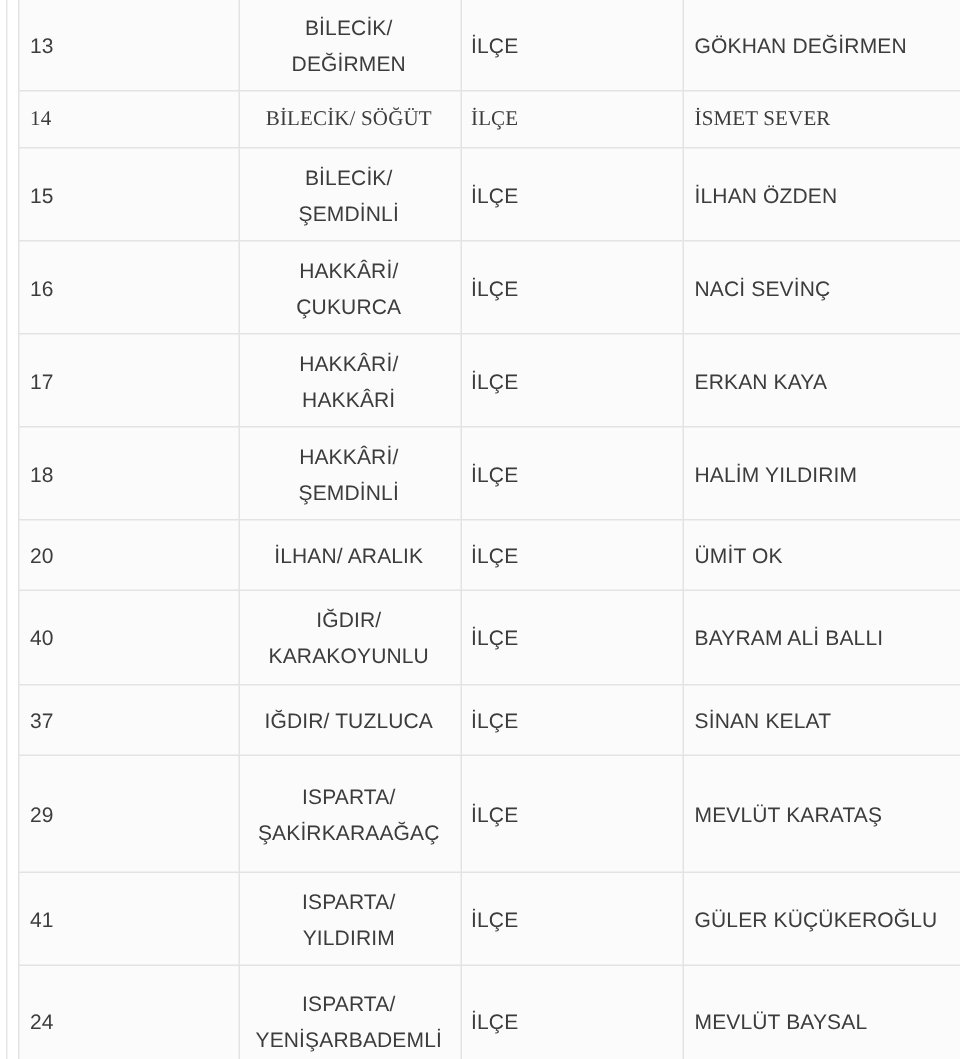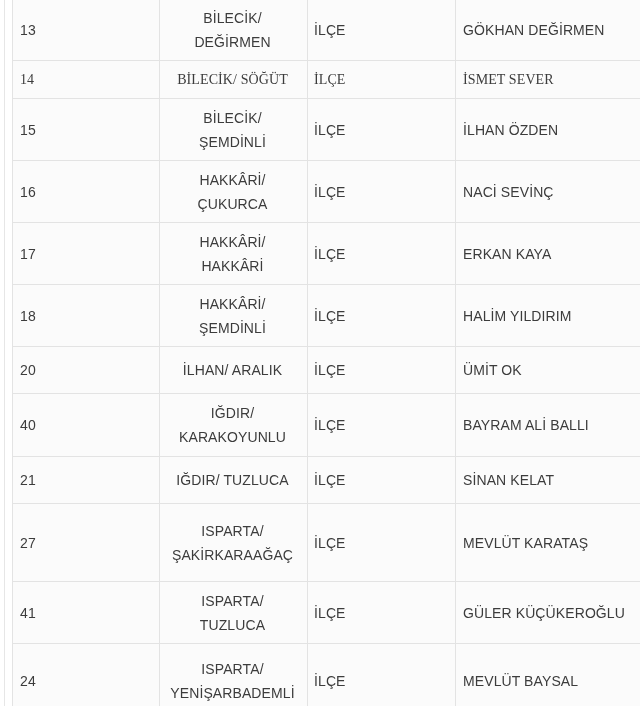--- a/index.html
+++ b/index.html
@@ -120,41 +120,41 @@
       <tr class="r20">
         <td class="c-no">40</td>
         <td class="c-loc">
           <span class="loc-line">IĞDIR/</span>
           <span class="loc-line">KARAKOYUNLU</span>
         </td>
         <td class="c-type">İLÇE</td>
         <td class="c-name">BAYRAM ALİ BALLI</td>
       </tr>
       <tr class="r21">
-        <td class="c-no">21</td>
+        <td class="c-no">37</td>
         <td class="c-loc">
           <span class="loc-line">IĞDIR/ TUZLUCA</span>
         </td>
         <td class="c-type">İLÇE</td>
         <td class="c-name">SİNAN KELAT</td>
       </tr>
       <tr class="r22">
-        <td class="c-no">27</td>
+        <td class="c-no">29</td>
         <td class="c-loc">
           <span class="loc-line">ISPARTA/</span>
           <span class="loc-line">ŞAKİRKARAAĞAÇ</span>
         </td>
         <td class="c-type">İLÇE</td>
         <td class="c-name">MEVLÜT KARATAŞ</td>
       </tr>
       <tr class="r23">
         <td class="c-no">41</td>
         <td class="c-loc">
           <span class="loc-line">ISPARTA/</span>
-          <span class="loc-line">TUZLUCA</span>
+          <span class="loc-line">YILDIRIM</span>
         </td>
         <td class="c-type">İLÇE</td>
         <td class="c-name">GÜLER KÜÇÜKEROĞLU</td>
       </tr>
       <tr class="r24">
         <td class="c-no">24</td>
         <td class="c-loc">
           <span class="loc-line">ISPARTA/</span>
           <span class="loc-line">YENİŞARBADEMLİ</span>
         </td>

